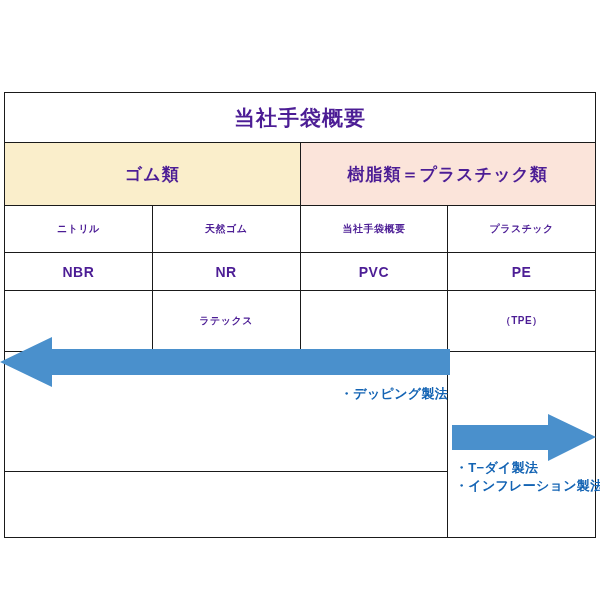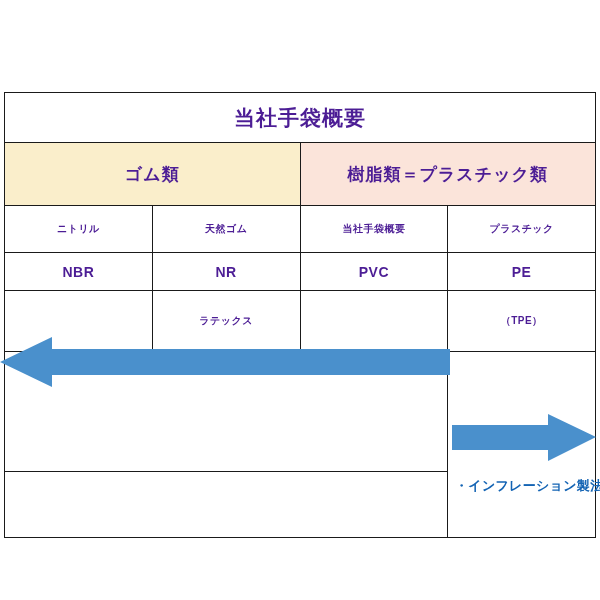--- a/index.html
+++ b/index.html
@@ -165,18 +165,20 @@
 
   <div class="arrow-layer">
 
     <svg width="600" height="600" viewBox="0 0 600 600" style="position:absolute;left:0;top:0;">
 
       <polygon points="0,362 52,337 52,349 450,349 450,375 52,375 52,387" fill="#4a90cc"></polygon>
 
       <polygon points="596,437 548,414 548,425 452,425 452,450 548,450 548,461" fill="#4a90cc"></polygon>
     </svg>
 
+    <div class="label-blue label-dip">・デッピング製法</div>
 
+    <div class="label-blue label-tdie">・T−ダイ製法</div>
 
     <div class="label-blue label-infl">・インフレーション製法</div>
   </div>
 
 </div>
 
 </body></html>

